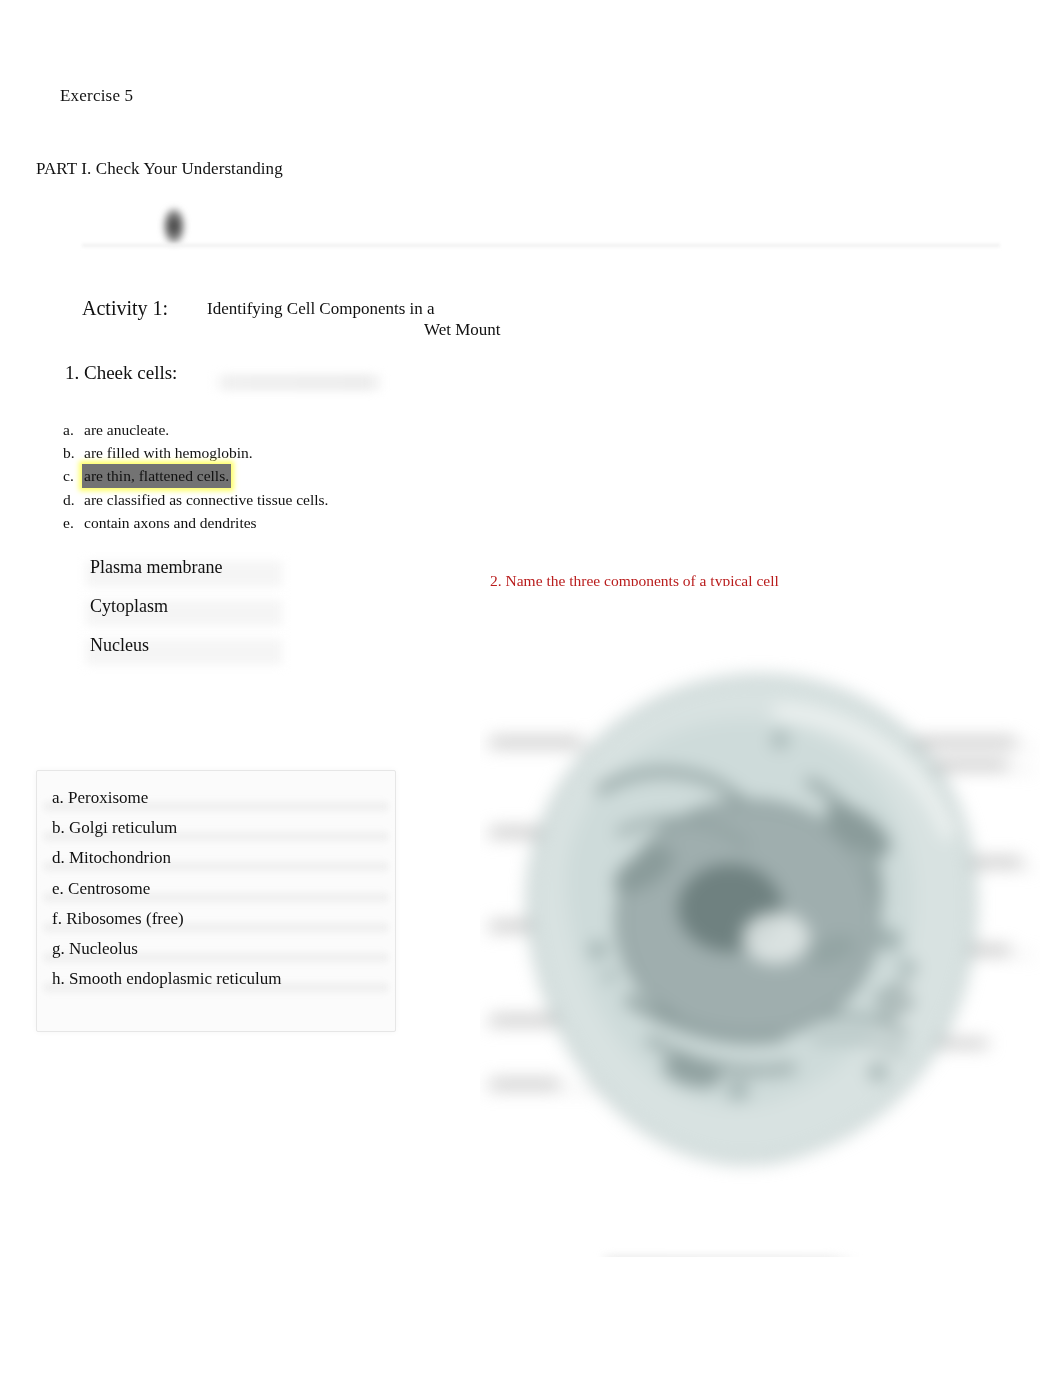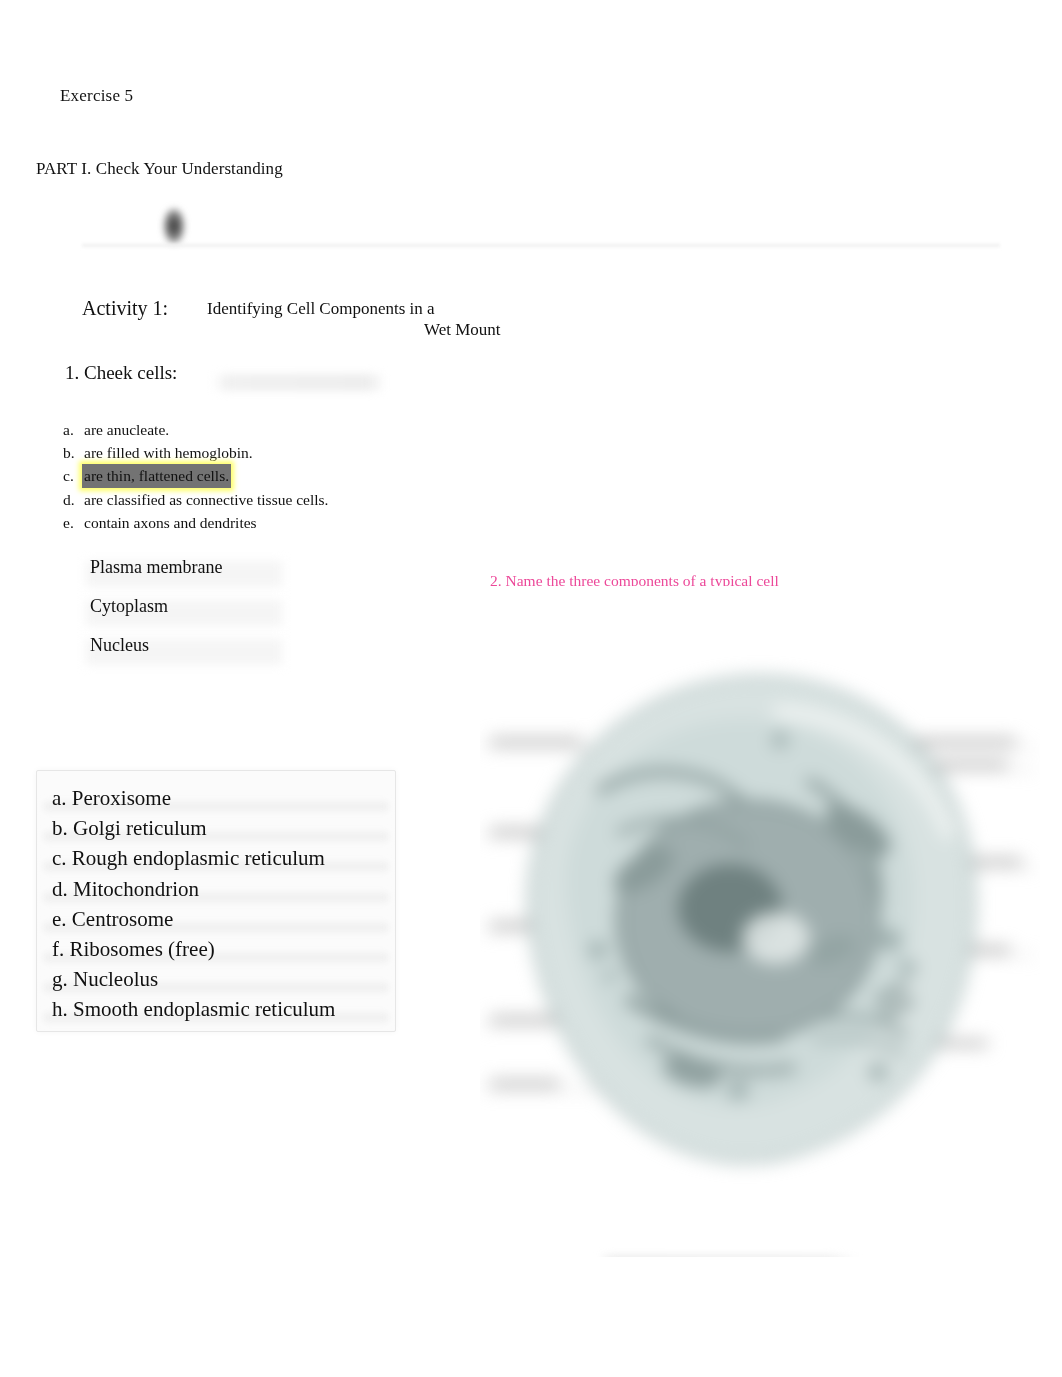--- a/index.html
+++ b/index.html
@@ -134,40 +134,40 @@
     z-index: 1;
   }
 
   
   .q2-stem {
     left: 490px;
     top: 572px;
     font-size: 15.5px;
     height: 14px;
     overflow: hidden;
-    color: #ec4899;
+    color: #b91c1c;
     filter: blur(.45px);
   }
 
   
   .organelle-box {
     left: 36px;
     top: 770px;
     width: 358px;
     height: 260px;
     border: 1px solid #e6e6e6;
     background: #fbfbfb;
     box-shadow: 0 0 6px rgba(0,0,0,.04);
     border-radius: 2px;
   }
   .organelle-list {
     left: 52px;
     top: 785px;
     width: 336px;
-    font-size: 21px;
+    font-size: 17px;
   }
   .organelle-list .row {
     position: relative;
     height: 30.2px;
     line-height: 26px;
   }
   .organelle-list .row span { position: relative; z-index: 2; }
   .organelle-list .row::after {
     content: "";
     position: absolute;
@@ -259,23 +259,20 @@
 
   <div class="abs q2-stem">2. Name the three components of a typical cell</div>
 
   <div class="abs organelle-box"></div>
   <div class="abs organelle-list">
     <div class="row">
       <span>a. Peroxisome</span>
     </div>
     <div class="row">
       <span>b. Golgi reticulum</span>
-    </div>
-    <div class="row">
-      <span>c. Rough endoplasmic reticulum</span>
     </div>
     <div class="row">
       <span>d. Mitochondrion</span>
     </div>
     <div class="row">
       <span>e. Centrosome</span>
     </div>
     <div class="row">
       <span>f. Ribosomes (free)</span>
     </div>

